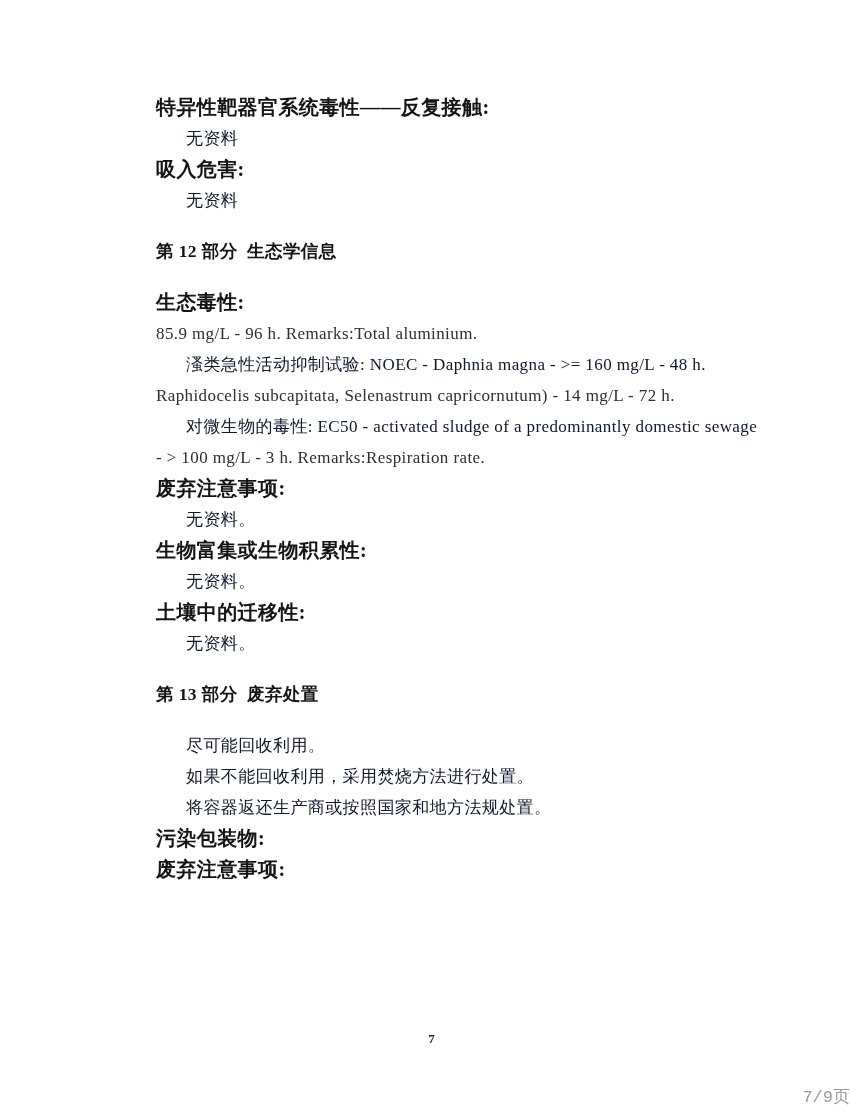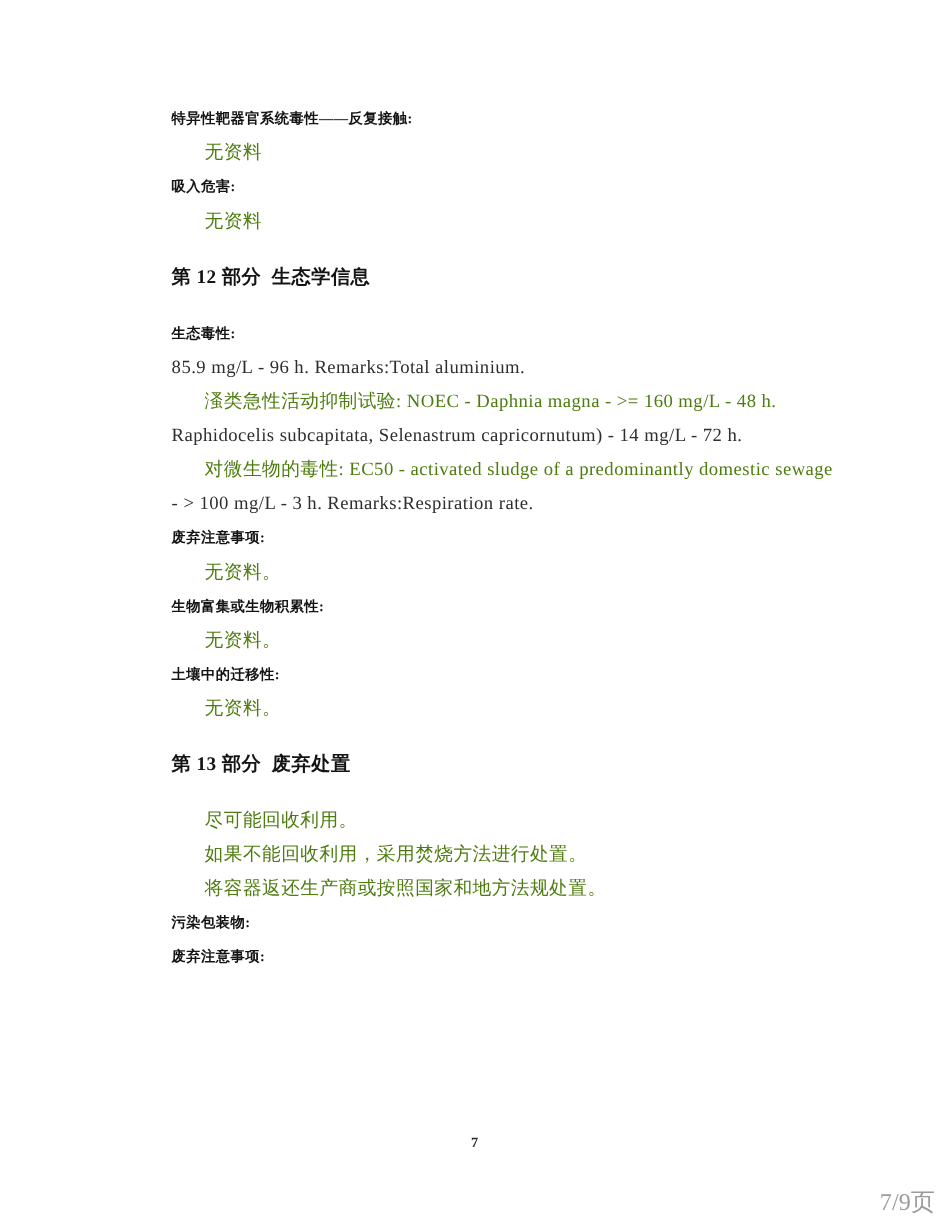--- a/index.html
+++ b/index.html
@@ -27,26 +27,26 @@
     top: 92px;
   }
   .line {
     line-height: 31px;
     font-size: 17px;
     white-space: pre;
     letter-spacing: 0.4px;
   }
   .line.heading {
     font-weight: bold;
-    font-size: 13px;
+    font-size: 20px;
     color: #141414;
   }
   .line.indent {
     padding-left: 30px;
-    color: #4d7c0f;
+    color: #0f172a;
   }
   .line.flush {
     color: #2e2e2e;
   }
   .line.section {
     text-align: left;
     font-weight: bold;
     font-size: 17.5px;
     margin: 20px 0;
     color: #141414;
@@ -58,22 +58,22 @@
     top: 1031px;
     text-align: center;
     font-size: 13px;
     font-weight: bold;
     color: #2a2a2a;
   }
   .viewer-page-indicator {
     position: absolute;
     right: 13px;
     bottom: 6px;
-    font-family: Liberation Serif, serif;
-    font-size: 22px;
+    font-family: Liberation Mono, monospace;
+    font-size: 17px;
     color: #9b9b9b;
     margin-top: 48px;
   }
 </style>
 </head>
 <body>
 
 <div class="page">
   <div class="content">
       <div class="line heading">特异性靶器官系统毒性——反复接触:</div>

